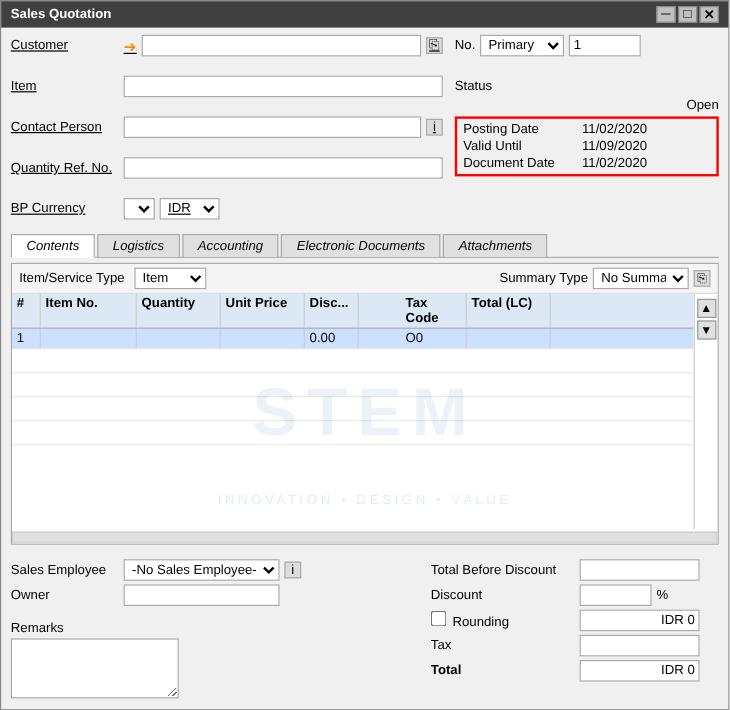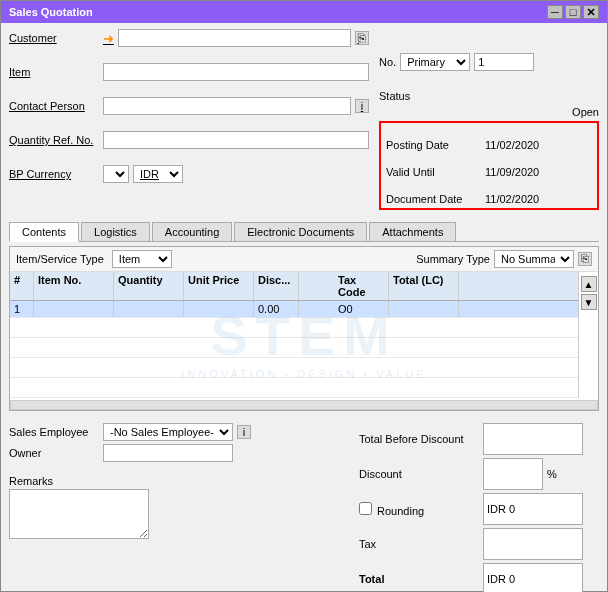--- a/index.html
+++ b/index.html
@@ -1,42 +1,42 @@
 <!DOCTYPE html>
 <html><head>
   <meta charset="utf-8">
   <style>
     * { box-sizing: border-box; margin: 0; padding: 0; font-family: 'Segoe UI', Tahoma, Arial, sans-serif; font-size: 11px; }
     body { background: #f0f0f0; }
     .window { width: 608px; height: 592px; background: #f0f0f0; border: 1px solid #888; display: flex; flex-direction: column; }
-    .title-bar { background: #8b5cf6; color: white; padding: 4px 8px; display: flex; align-items: center; justify-content: space-between; font-size: 12px; font-weight: bold; }
+    .title-bar { background: #404040; color: white; padding: 4px 8px; display: flex; align-items: center; justify-content: space-between; font-size: 12px; font-weight: bold; }
     .title-bar-controls { display: flex; gap: 2px; }
     .title-btn { width: 16px; height: 14px; background: #c0c0c0; border: 1px solid #888; display: flex; align-items: center; justify-content: center; font-size: 9px; cursor: pointer; color: #000; }
     .window-content { flex: 1; padding: 6px 8px; display: flex; flex-direction: column; gap: 4px; }
     .top-section { display: flex; gap: 10px; }
     .left-fields { flex: 1; display: flex; flex-direction: column; gap: 16px; text-decoration: underline; }
     .right-fields { width: 220px; display: flex; flex-direction: column; gap: 3px; }
     .field-row { display: flex; align-items: center; gap: 4px; }
     .field-label { width: 90px; color: #000; }
     .field-input { height: 18px; border: 1px solid #aaa; background: white; flex: 1; padding: 1px 3px; }
     .field-input-short { height: 18px; border: 1px solid #aaa; background: white; width: 60px; padding: 1px 3px; }
     .arrow-icon { color: #ff8c00; font-size: 14px; }
     .info-icon { width: 14px; height: 14px; background: #ddd; border: 1px solid #aaa; display: flex; align-items: center; justify-content: center; font-size: 9px; cursor: pointer; }
     .dropdown-inline { height: 18px; border: 1px solid #aaa; background: white; padding: 1px 2px; font-size: 11px; }
-    .no-row { display: flex; align-items: center; gap: 4px; margin-top: 24px; }
+    .no-row { display: flex; align-items: center; gap: 4px; }
     .no-label { color: #000; }
     .status-row { display: flex; align-items: center; gap: 4px; justify-content: space-between; }
     .status-label { width: 55px; color: #000; }
     .status-value { color: #000; margin-top: 32px; }
     .dates-box { border: 2px solid red; padding: 3px 5px; display: flex; flex-direction: column; gap: 2px; }
-    .date-row { display: flex; align-items: flex-start; gap: 4px; margin-top: 13px; }
+    .date-row { display: flex; align-items: flex-start; gap: 4px; }
     .date-label { width: 95px; color: #000; }
     .date-value { color: #000; }
     .tabs-section { display: flex; border-bottom: 1px solid #aaa; margin-top: 4px; }
-    .tab { padding: 3px 12px; background: #e0e0e0; border: 1px solid #aaa; border-bottom: none; margin-right: 2px; cursor: pointer; font-size: 11px; }
+    .tab { padding: 3px 12px; background: #e0e0e0; border: 1px solid #aaa; border-bottom: none; margin-right: 2px; cursor: pointer; font-size: 11px; font-style: italic; }
     .tab.active { background: white; border-bottom: 1px solid white; margin-bottom: -1px; }
     .table-section { background: white; border: 1px solid #aaa; flex: 1; display: flex; flex-direction: column; position: relative; overflow: hidden; }
     .table-toolbar { display: flex; align-items: center; gap: 8px; padding: 3px 6px; background: #f5f5f5; border-bottom: 1px solid #ddd; }
     .toolbar-label { color: #000; }
     .toolbar-right { margin-left: auto; display: flex; align-items: center; gap: 4px; }
     .grid-header { display: flex; background: #dce8f5; border-bottom: 1px solid #aaa; font-weight: bold; }
     .grid-cell { border-right: 1px solid #ccc; padding: 2px 4px; overflow: hidden; }
     .grid-col-hash { width: 24px; }
     .grid-col-itemno { width: 80px; }
     .grid-col-qty { width: 70px; }
@@ -49,21 +49,21 @@
     .grid-body { flex: 1; overflow-y: auto; }
     .grid-arrow-col { width: 20px; display: flex; flex-direction: column; align-items: center; padding: 2px; gap: 2px; border-left: 1px solid #ccc; }
     .grid-arrow-btn { width: 16px; height: 16px; background: #e0e0e0; border: 1px solid #999; display: flex; align-items: center; justify-content: center; cursor: pointer; font-size: 10px; }
     .watermark { position: absolute; top: 50%; left: 50%; transform: translate(-50%, -50%); opacity: 0.12; font-size: 48px; font-weight: bold; color: #6699cc; letter-spacing: 4px; pointer-events: none; white-space: nowrap; }
     .watermark-sub { position: absolute; bottom: 18px; left: 50%; transform: translateX(-50%); opacity: 0.18; font-size: 11px; color: #6699cc; pointer-events: none; white-space: nowrap; letter-spacing: 3px; }
     .bottom-section { display: flex; gap: 10px; padding-top: 4px; }
     .bottom-left { flex: 1; display: flex; flex-direction: column; gap: 3px; }
     .bottom-right { width: 240px; display: flex; flex-direction: column; gap: 3px; }
     .summary-row { display: flex; align-items: center; gap: 4px; }
     .summary-label { width: 120px; color: #000; }
-    .summary-input { height: 32px; border: 1px solid #aaa; background: white; width: 100px; padding: 1px 3px; text-align: left; }
+    .summary-input { height: 18px; border: 1px solid #aaa; background: white; width: 100px; padding: 1px 3px; text-align: right; }
     .pct-symbol { color: #000; }
     .remarks-label { color: #000; margin-top: 4px; }
     .remarks-box { height: 50px; border: 1px solid #aaa; background: white; width: 140px; margin-top: 2px; }
     .scrollbar-area { height: 10px; background: #e0e0e0; margin-top: 2px; border: 1px solid #ccc; }
     select { font-size: 11px; height: 18px; }
     input[type=text] { font-size: 11px; }
     .grid-table-wrap { display: flex; overflow: hidden; flex: 1; }
     .grid-main { flex: 1; overflow: hidden; display: flex; flex-direction: column; }
   </style>
 </head>

